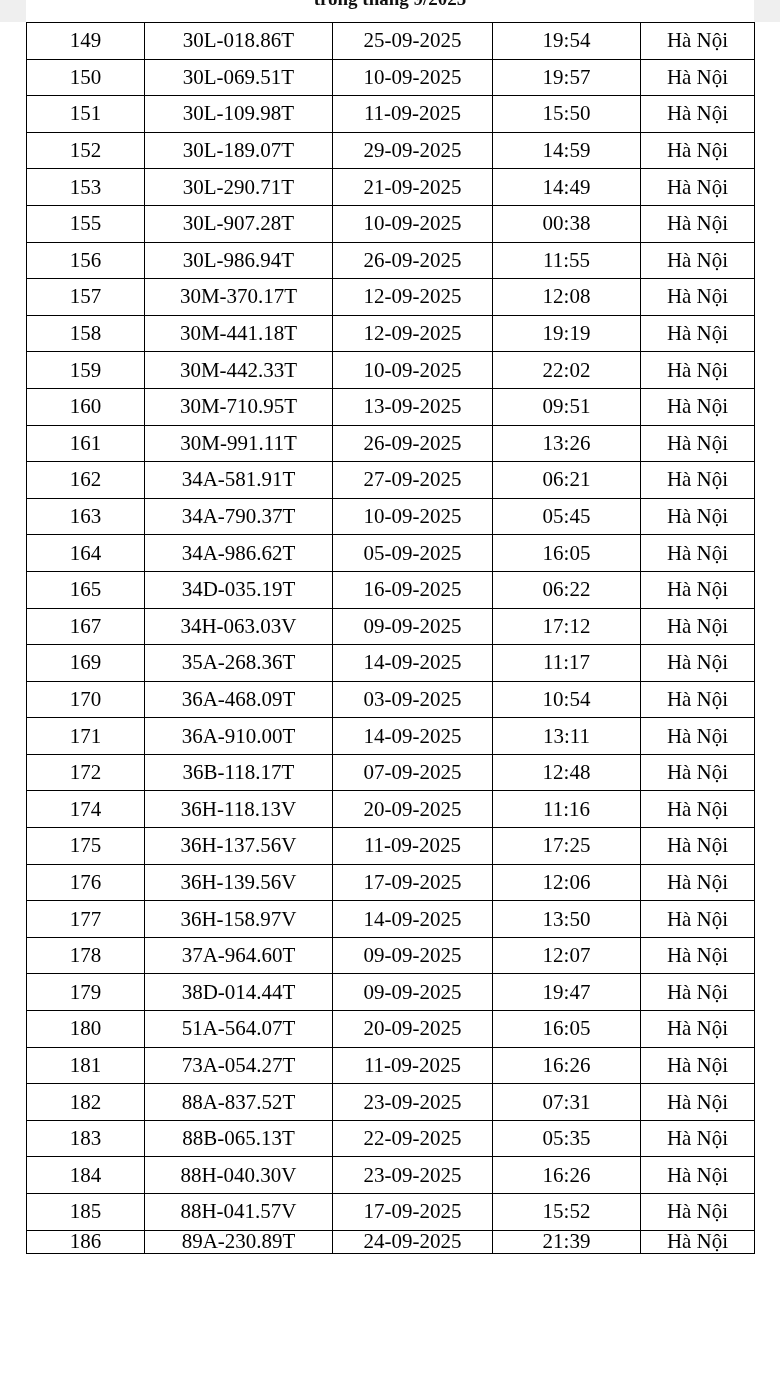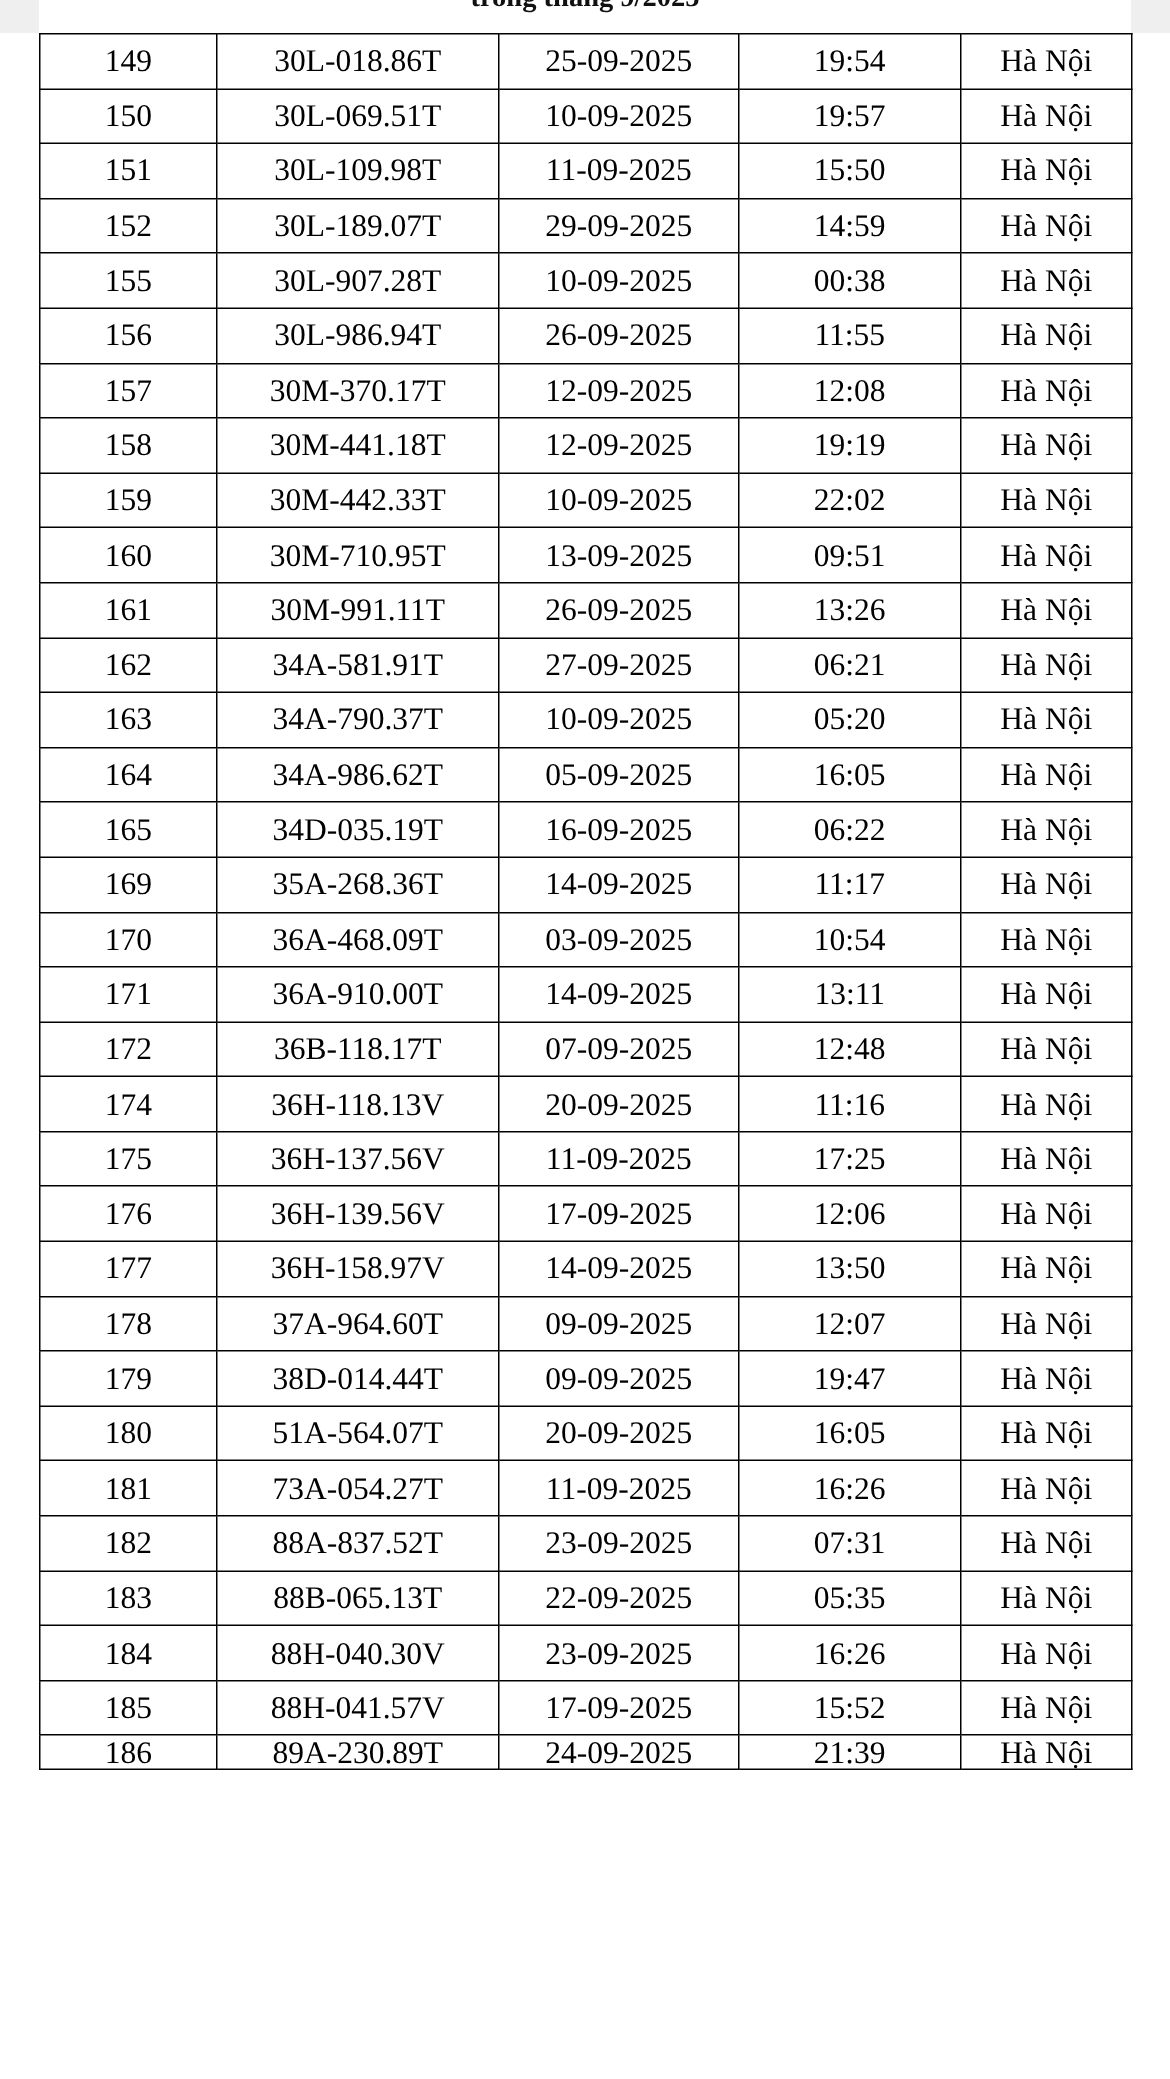--- a/index.html
+++ b/index.html
@@ -124,20 +124,27 @@
           <td>Hà Nội</td>
         </tr>
         <tr>
           <td>152</td>
           <td>30L-189.07T</td>
           <td>29-09-2025</td>
           <td>14:59</td>
           <td>Hà Nội</td>
         </tr>
         <tr>
+          <td>153</td>
+          <td>30L-290.71T</td>
+          <td>21-09-2025</td>
+          <td>14:49</td>
+          <td>Hà Nội</td>
+        </tr>
+        <tr>
           <td>155</td>
           <td>30L-907.28T</td>
           <td>10-09-2025</td>
           <td>00:38</td>
           <td>Hà Nội</td>
         </tr>
         <tr>
           <td>156</td>
           <td>30L-986.94T</td>
           <td>26-09-2025</td>
@@ -183,35 +190,42 @@
           <td>162</td>
           <td>34A-581.91T</td>
           <td>27-09-2025</td>
           <td>06:21</td>
           <td>Hà Nội</td>
         </tr>
         <tr>
           <td>163</td>
           <td>34A-790.37T</td>
           <td>10-09-2025</td>
-          <td>05:20</td>
+          <td>05:45</td>
           <td>Hà Nội</td>
         </tr>
         <tr>
           <td>164</td>
           <td>34A-986.62T</td>
           <td>05-09-2025</td>
           <td>16:05</td>
           <td>Hà Nội</td>
         </tr>
         <tr>
           <td>165</td>
           <td>34D-035.19T</td>
           <td>16-09-2025</td>
           <td>06:22</td>
+          <td>Hà Nội</td>
+        </tr>
+        <tr>
+          <td>167</td>
+          <td>34H-063.03V</td>
+          <td>09-09-2025</td>
+          <td>17:12</td>
           <td>Hà Nội</td>
         </tr>
         <tr>
           <td>169</td>
           <td>35A-268.36T</td>
           <td>14-09-2025</td>
           <td>11:17</td>
           <td>Hà Nội</td>
         </tr>
         <tr>

